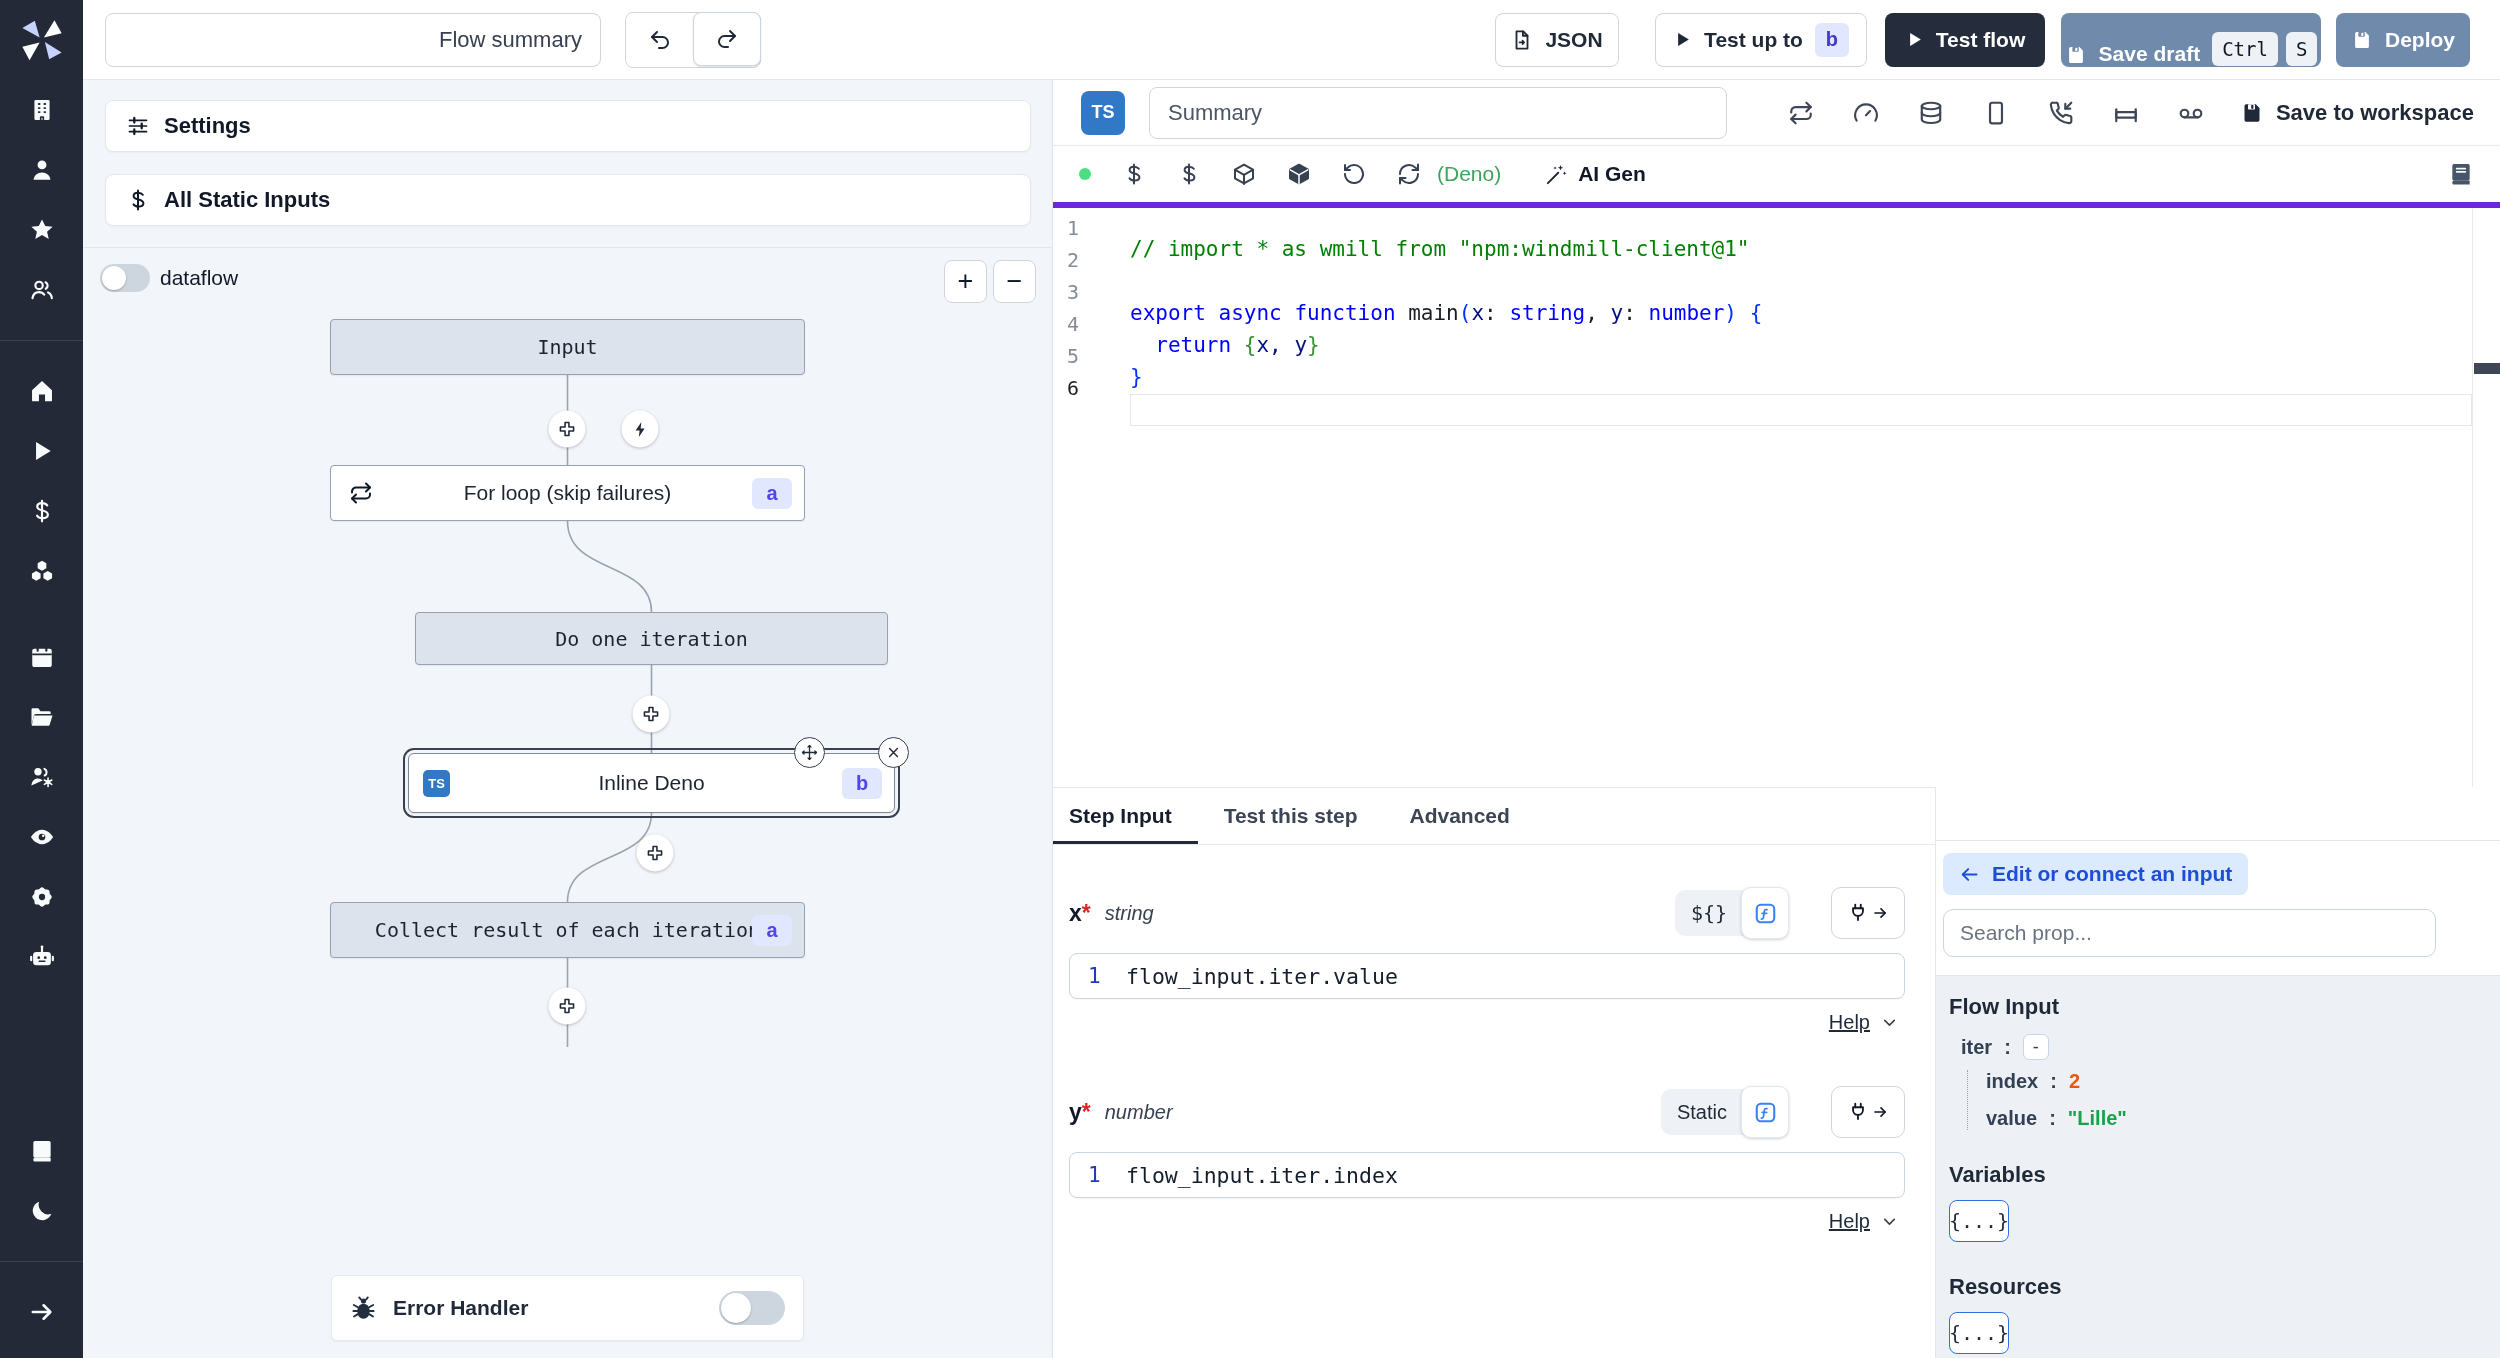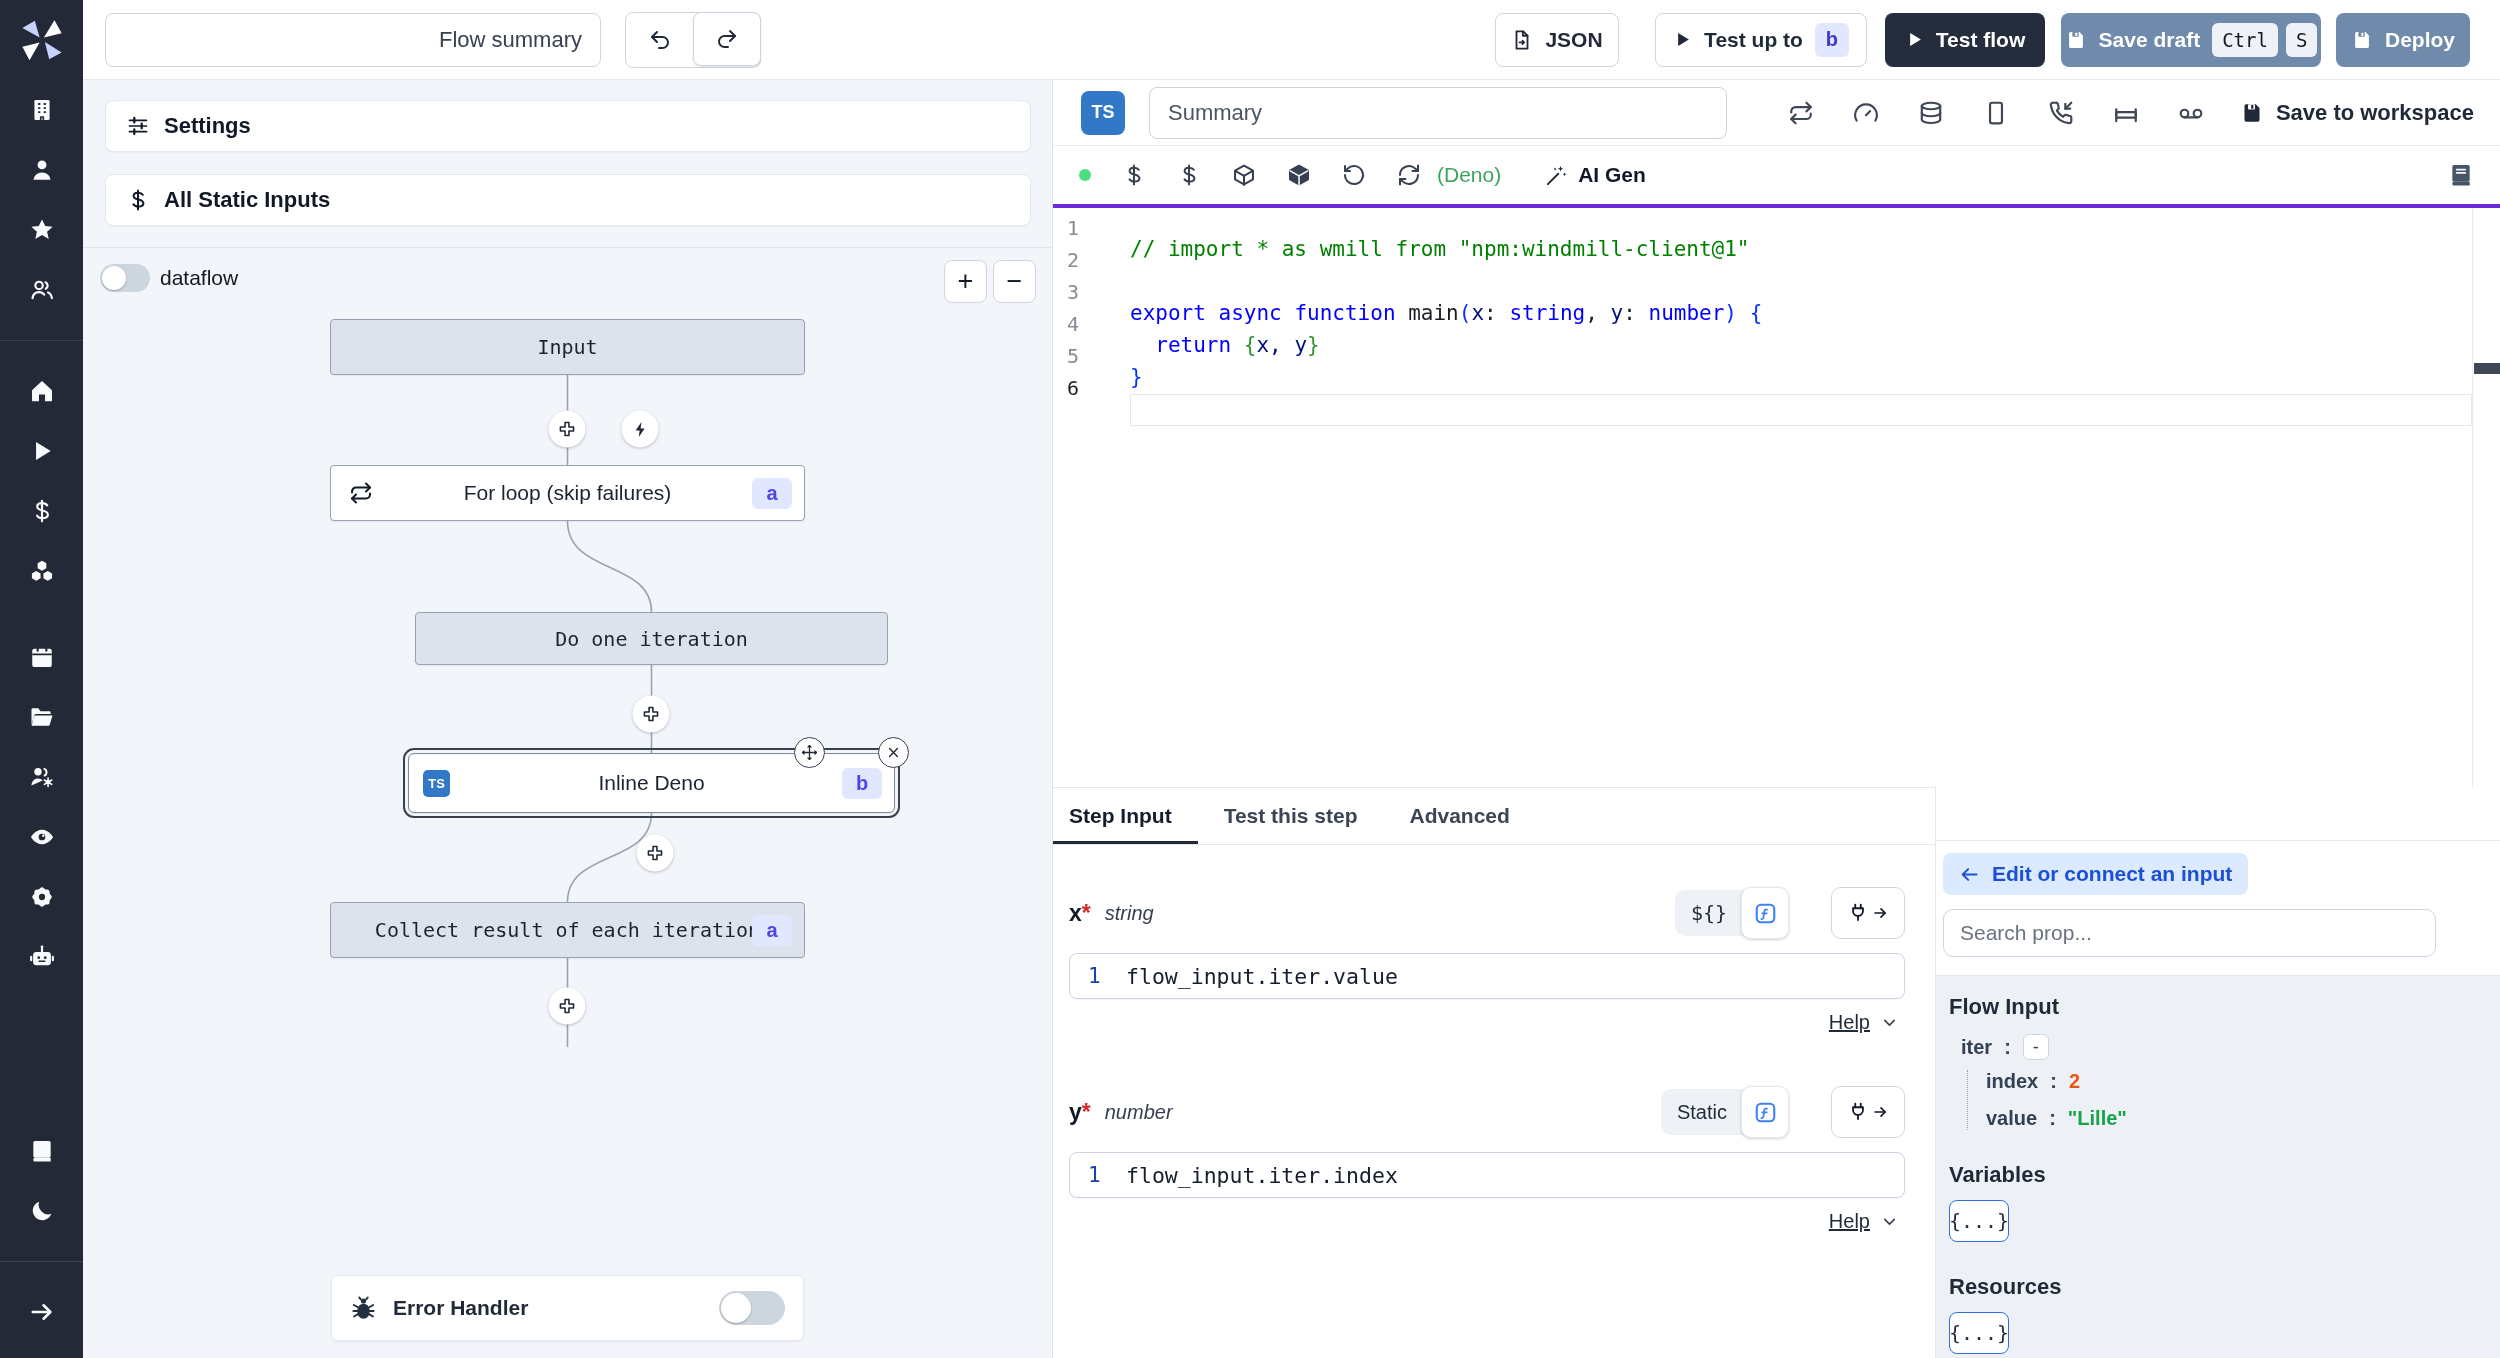--- a/index.html
+++ b/index.html
@@ -70,21 +70,21 @@
 
   
   .ed-head { position:absolute; left:1053px; top:80px; width:1447px; height:66px; border-bottom:1px solid #e8eaee; display:flex; align-items:center; padding:0 26px 0 28px; background:#fff; }
   .ts-badge { width:44px; height:44px; border-radius:8px; background:#3178c6; color:#fff; font-weight:800; font-size:18px; display:flex; align-items:center; justify-content:center; }
   .sum-input { margin-left:24px; width:578px; height:52px; border:1px solid #d1d5db; border-radius:8px; padding:0 18px; font-size:22px; outline:none; }
   .sum-input::placeholder { color:#4b5563; }
   .hicons { margin-left:auto; display:flex; align-items:center; gap:39px; color:#3f4756; }
   .hicons .ico { width:26px; height:26px; cursor:pointer; }
   .stw { display:flex; align-items:center; gap:12px; margin-left:36px; color:#1f2937; font-size:22px; font-weight:700; cursor:pointer; --ibg:#fff; }
   .stw .ico { width:24px; height:24px; }
-  .ed-tools { position:absolute; left:1053px; top:146px; width:1447px; height:62px; border-bottom:4px solid #6d28d9; display:flex; align-items:center; padding:0 26px; background:#fff; }
+  .ed-tools { position:absolute; left:1053px; top:146px; width:1447px; height:62px; border-bottom:6px solid #6d28d9; display:flex; align-items:center; padding:0 26px; background:#fff; }
   .status-dot { width:12px; height:12px; border-radius:50%; }
   .qicon { width:24px; height:24px; color:#374151; margin-left:31px; cursor:pointer; }
   .deno { margin-left:16px; font-size:21px; cursor:pointer; }
   .aigen { display:flex; align-items:center; gap:10px; margin-left:44px; cursor:pointer; }
   .aigen .ico { width:23px; height:23px; color:#1f2937; }
   .aigen-label { font-size:21px; font-weight:600; color:#111827; }
   .book-r { margin-left:auto; width:26px; height:26px; color:#475569; cursor:pointer; }
 
   .code-wrap { position:absolute; left:1053px; top:208px; width:1447px; height:579px; background:#fff; overflow:hidden; }
   .code-line { display:flex; height:32px; align-items:center; font-family:"DejaVu Sans Mono",monospace; font-size:21px; }
@@ -357,21 +357,21 @@
         <span class="tb-badge">b</span>
       </button>
       <button class="btn btn-dark" style="width:160px;margin-left:18px;">
         <span class="ico" style="width:19px;height:19px;">
             <svg viewBox="0 0 24 24" fill="none" stroke="currentColor" stroke-width="2" stroke-linecap="round" stroke-linejoin="round">
               <path d="M6.5 3.8l13.5 8.2-13.5 8.2z" fill="currentColor" stroke="none"></path>
             </svg>
           </span>
         <span>Test flow</span>
       </button>
-      <button class="btn btn-steel" style="width:260px;margin-left:16px;">
+      <button class="btn btn-steel" style="width:260px;margin-left:16px;align-items:flex-end;">
         <span class="ico">
             <svg viewBox="0 0 24 24" fill="none" stroke="currentColor" stroke-width="2" stroke-linecap="round" stroke-linejoin="round">
               <path d="M4.5 5A1.7 1.7 0 0 1 6.2 3.3h9.6L19.5 7v12a1.7 1.7 0 0 1-1.7 1.7H6.2A1.7 1.7 0 0 1 4.5 19z" fill="currentColor" stroke="none"></path>
               <rect x="8" y="3.3" width="7" height="5.2" rx="0.8" fill="var(--ibg,#fff)" stroke="none"></rect>
               <rect x="11.2" y="4.1" width="2.2" height="3.6" rx="0.5" fill="currentColor" stroke="none"></rect>
             </svg>
           </span>
         <span>Save draft</span>
         <span class="kbd">Ctrl</span>
         <span class="kbd" style="margin-left:-4px;">S</span>

